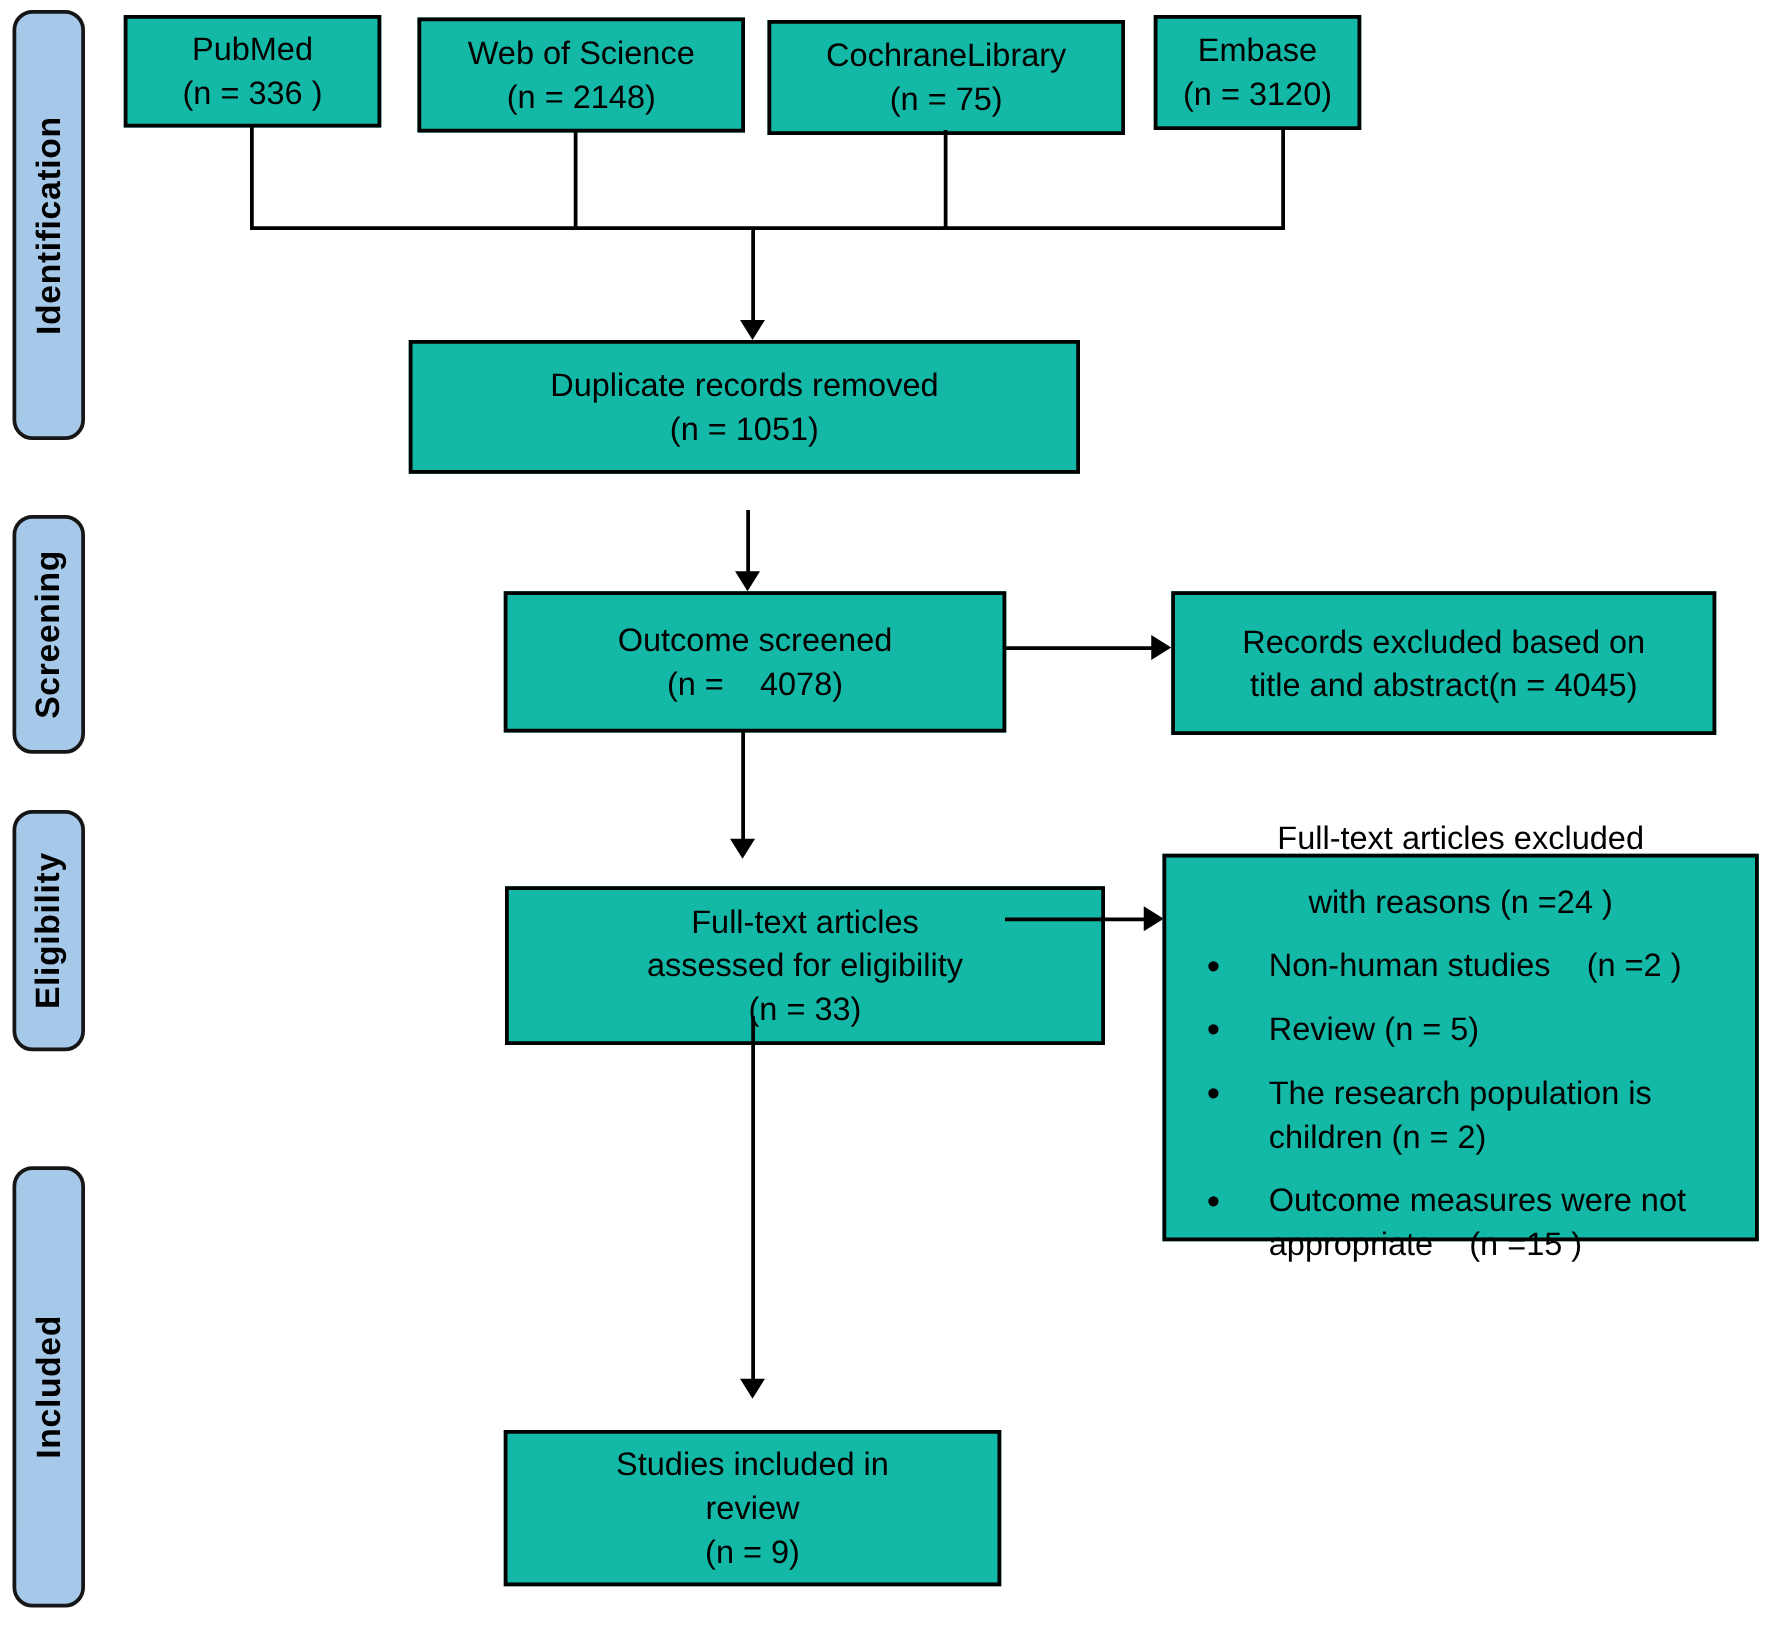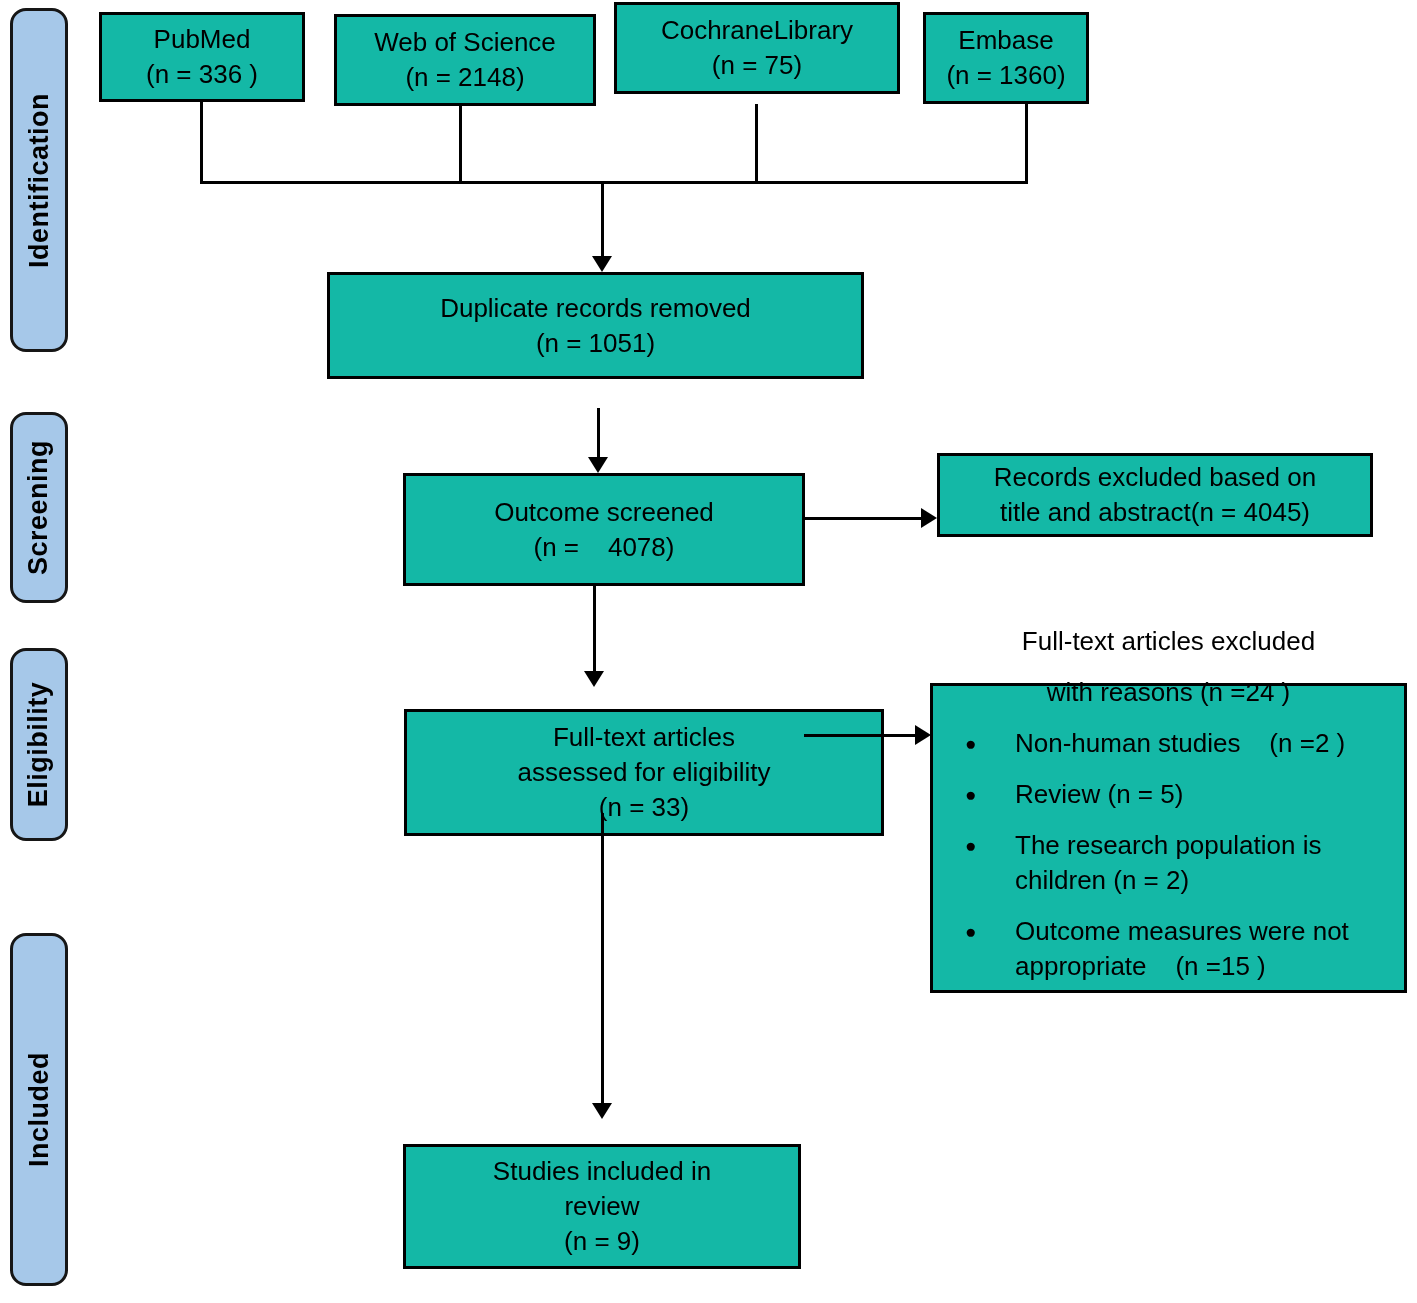--- a/index.html
+++ b/index.html
@@ -40,24 +40,24 @@
     flex-direction: column;
     align-items: center;
     justify-content: center;
     text-align: center;
     font-size: 26px;
     line-height: 35px;
     white-space: pre-wrap;
   }
   
   .fbox.listbox {
-    justify-content: flex-end;
+    justify-content: center;
     align-items: stretch;
     text-align: left;
-    padding: 12px 6px 6px 6px;
+    padding: 12px 6px 22px 6px;
     gap: 16px;
   }
   .listbox .ltitle { text-align: center; white-space: pre-wrap; }
   .reason { display: flex; align-items: flex-start; }
   .reason .dot {
     flex: 0 0 76px;
     padding-left: 26px;
     font-size: 19px;
     line-height: 35px;
   }
@@ -98,27 +98,27 @@
   </div>
 
   <div class="fbox" style="left:99px; top:12px; width:206px; height:90px;">
     <div>PubMed</div>
     <div>(n = 336 )</div>
   </div>
   <div class="fbox" style="left:334px; top:14px; width:262px; height:92px;">
     <div>Web of Science</div>
     <div>(n = 2148)</div>
   </div>
-  <div class="fbox" style="left:614px; top:2px; width:286px; height:92px;">
+  <div class="fbox" style="left:614px; top:16px; width:286px; height:92px;">
     <div>CochraneLibrary</div>
     <div>(n = 75)</div>
   </div>
   <div class="fbox" style="left:923px; top:12px; width:166px; height:92px;">
     <div>Embase</div>
-    <div>(n = 1360)</div>
+    <div>(n = 3120)</div>
   </div>
 
   <div class="vl" style="left:200px; top:100px; height:82px;"></div>
   <div class="vl" style="left:459px; top:104px; height:78px;"></div>
   <div class="vl" style="left:755px; top:104px; height:78px;"></div>
   <div class="vl" style="left:1025px; top:102px; height:80px;"></div>
   <div class="hl" style="left:200px; top:181px; width:828px;"></div>
 
   <div class="vl" style="left:601px; top:182px; height:75px;"></div>
   <div class="ah-down" style="left:592px; top:256px;"></div>
@@ -132,21 +132,21 @@
   <div class="ah-down" style="left:588px; top:457px;"></div>
 
   <div class="fbox" style="left:403px; top:473px; width:402px; height:113px;">
     <div>Outcome screened</div>
     <div>(n =    4078)</div>
   </div>
 
   <div class="hl" style="left:804px; top:517px; width:118px;"></div>
   <div class="ah-right" style="left:921px; top:508px;"></div>
 
-  <div class="fbox" style="left:937px; top:453px; width:436px; height:84px;">
+  <div class="fbox" style="left:937px; top:473px; width:436px; height:115px;">
     <div>Records excluded based on</div>
     <div>title and abstract(n = 4045)</div>
   </div>
 
   <div class="vl" style="left:593px; top:585px; height:87px;"></div>
   <div class="ah-down" style="left:584px; top:671px;"></div>
 
   <div class="fbox" style="left:404px; top:709px; width:480px; height:127px;">
     <div>Full-text articles</div>
     <div>assessed for eligibility</div>

